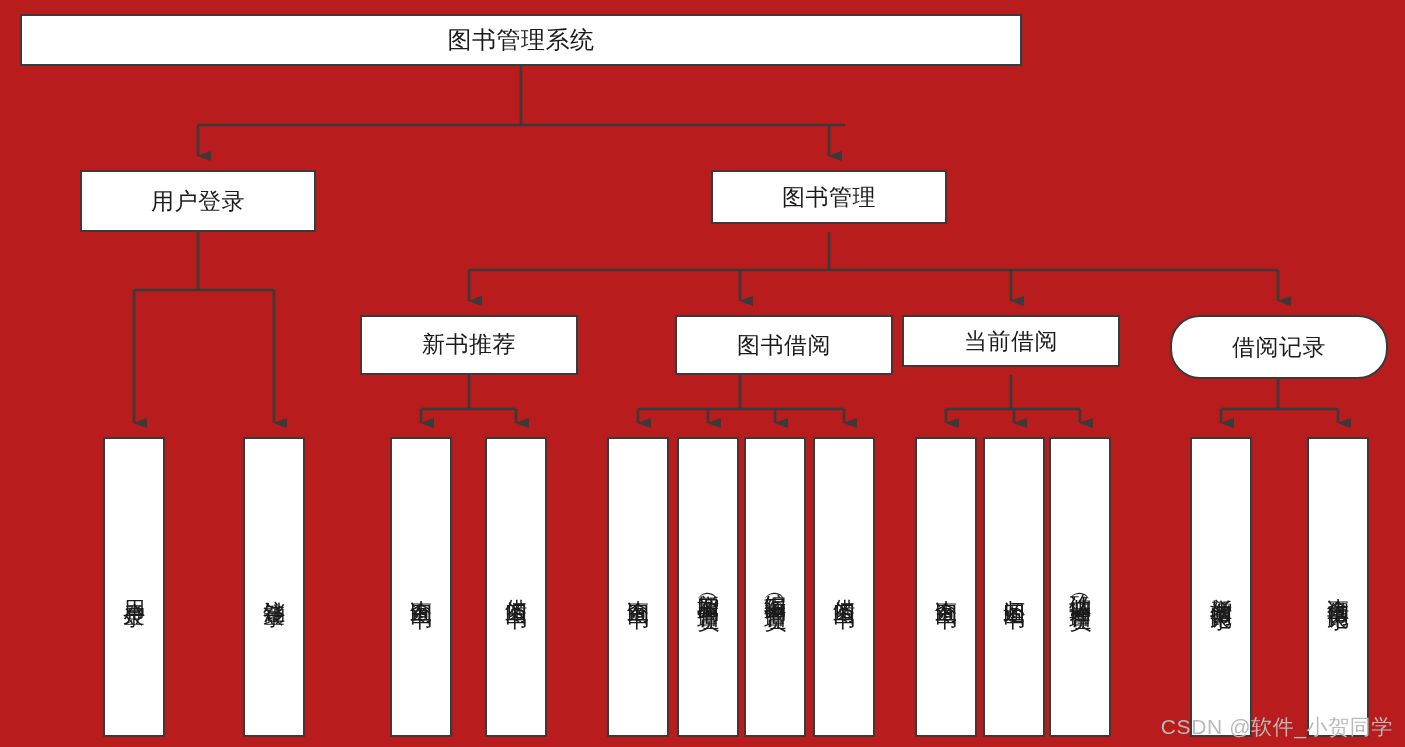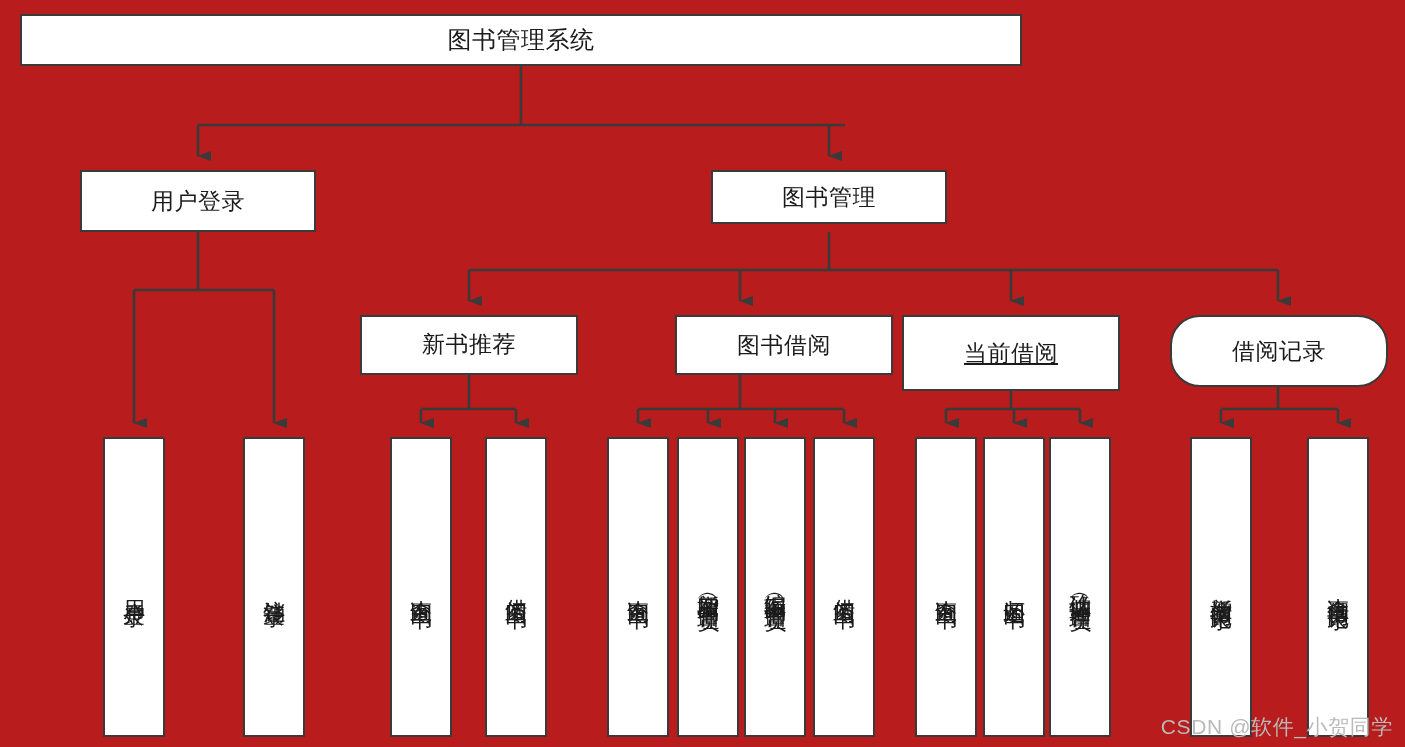--- a/index.html
+++ b/index.html
@@ -139,24 +139,24 @@
   <div class="node horizontal" style="left:711px; top:170px; width:236px; height:54px;">
     <span class="node-label">图书管理</span>
   </div>
 
   <div class="node horizontal" style="left:360px; top:315px; width:218px; height:60px;font-family:Liberation Serif, serif;">
     <span class="node-label">新书推荐</span>
   </div>
   <div class="node horizontal" style="left:632px; top:315px; width:218px; height:60px;margin-left:43px;">
     <span class="node-label">图书借阅</span>
   </div>
-  <div class="node horizontal" style="left:902px; top:315px; width:218px; height:76px;text-decoration:underline;">
+  <div class="node horizontal" style="left:902px; top:315px; width:218px; height:52px;">
     <span class="node-label">当前借阅</span>
   </div>
-  <div class="node horizontal" style="left:1170px; top:315px; width:218px; height:72px;border-radius:30px;">
+  <div class="node horizontal" style="left:1170px; top:315px; width:218px; height:64px;border-radius:30px;">
     <span class="node-label">借阅记录</span>
   </div>
 
   <div class="node vertical" style="left:103px; top:437px; width:62px; height:300px;">
     <span class="node-label">用户登录</span>
   </div>
   <div class="node vertical" style="left:243px; top:437px; width:62px; height:300px;">
     <span class="node-label">注销登录</span>
   </div>
 

